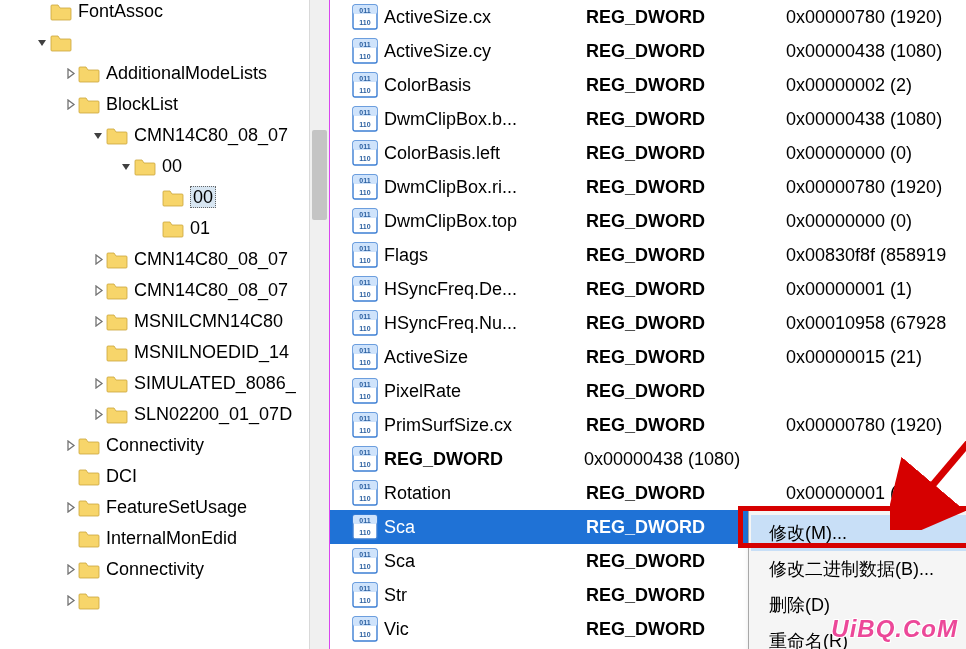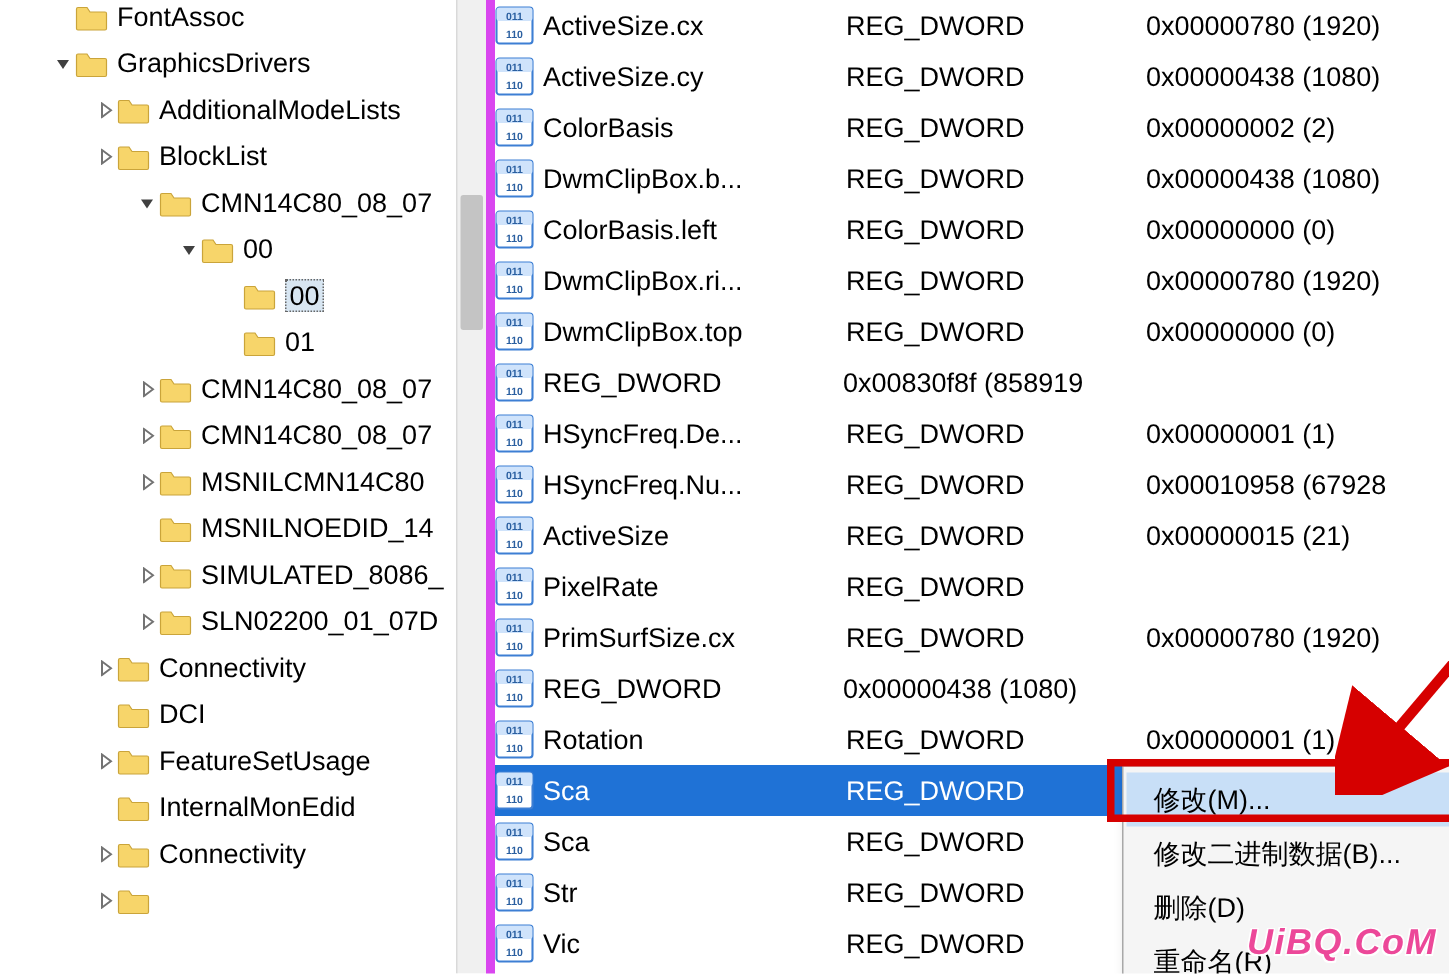--- a/index.html
+++ b/index.html
@@ -18,21 +18,21 @@
     width: 100%;
     height: 100%;
   }
   
   .tree-pane {
     width: 330px;
     height: 100%;
     background: #fff;
     overflow: hidden;
     position: relative;
-    border-right: 6px solid #d946ef;
+    border-right: 1px solid #d946ef;
   }
   .tree {
     position: absolute;
     left: 0;
     top: -4px;
   }
   .tree-row {
     display: flex;
     align-items: center;
     height: 31px;
@@ -79,34 +79,34 @@
   .values-pane {
     flex:1;
     background:#fff;
     position:relative;
     overflow:hidden;
   }
   .value-row {
     display:flex;
     align-items:center;
     height:34px;
-    padding-left:0;
+    padding-left:22px;
   }
   .value-row.selected {
     background:#1f72d6;
     color:#fff;
   }
   .vicon {
     width:26px; height:26px;
     display:inline-flex; align-items:center; justify-content:center;
     margin-right:6px;
     flex-shrink:0;
   }
   .vname { width:202px; overflow:hidden; text-overflow:ellipsis; white-space:nowrap; }
-  .vtype { width:200px; }
+  .vtype { width:200px;font-weight:bold; }
   .vdata { flex:1; white-space:nowrap; }
   
   .ctx-container {
     position:absolute;
     left:418px; top:510px;
     width:320px;
     background:#f5f5f5;
     border:1px solid #a8a8a8;
     box-shadow: 4px 4px 8px rgba(0,0,0,0.25);
     padding:4px 2px;
@@ -170,21 +170,20 @@
           <span class="twisty open">
             <svg width="11" height="11" viewBox="0 0 11 11">
               <path d="M1 3 L9 3 L5 9 Z" fill="#404040"></path>
             </svg>
           </span>
           <span class="folder">
   <svg width="22" height="18" viewBox="0 0 22 18">
     <path d="M1 4 L1 16 Q1 17 2 17 L20 17 Q21 17 21 16 L21 6 Q21 5 20 5 L10 5 L8 2 L2 2 Q1 2 1 3 Z" fill="#f7d56a" stroke="#caa43a" stroke-width="0.8"></path>
   </svg>
 </span>
-          <span class="label"><span class="label-box">GraphicsDrivers</span></span>
         </div>
         <div class="tree-row">
           <span class="indent" style="width: 56px;"></span>
           <span class="twisty ">
             <svg width="11" height="11" viewBox="0 0 11 11">
               <path d="M3 1 L9 5.5 L3 10 Z" fill="none" stroke="#737373" stroke-width="1.3"></path>
             </svg>
           </span>
           <span class="folder">
   <svg width="22" height="18" viewBox="0 0 22 18">
@@ -511,20 +510,21 @@
         </div>
         <div class="value-row">
           <span class="vicon">
   <svg width="26" height="26" viewBox="0 0 26 26">
     <rect x="1" y="1" width="24" height="24" rx="2" fill="#ffffff" stroke="#3d7fd4" stroke-width="1.4"></rect>
     <rect x="1" y="1" width="24" height="9" rx="2" fill="#cfe3fb"></rect>
     <text x="13" y="9" font-size="7" font-family="Arial" fill="#2a5fa0" text-anchor="middle" font-weight="700">011</text>
     <text x="13" y="21" font-size="7" font-family="Arial" fill="#2a5fa0" text-anchor="middle" font-weight="700">110</text>
   </svg>
 </span>
+          <span class="vname">Flags</span>
           <span class="vtype">REG_DWORD</span>
           <span class="vdata">0x00830f8f (858919</span>
         </div>
         <div class="value-row">
           <span class="vicon">
   <svg width="26" height="26" viewBox="0 0 26 26">
     <rect x="1" y="1" width="24" height="24" rx="2" fill="#ffffff" stroke="#3d7fd4" stroke-width="1.4"></rect>
     <rect x="1" y="1" width="24" height="9" rx="2" fill="#cfe3fb"></rect>
     <text x="13" y="9" font-size="7" font-family="Arial" fill="#2a5fa0" text-anchor="middle" font-weight="700">011</text>
     <text x="13" y="21" font-size="7" font-family="Arial" fill="#2a5fa0" text-anchor="middle" font-weight="700">110</text>

